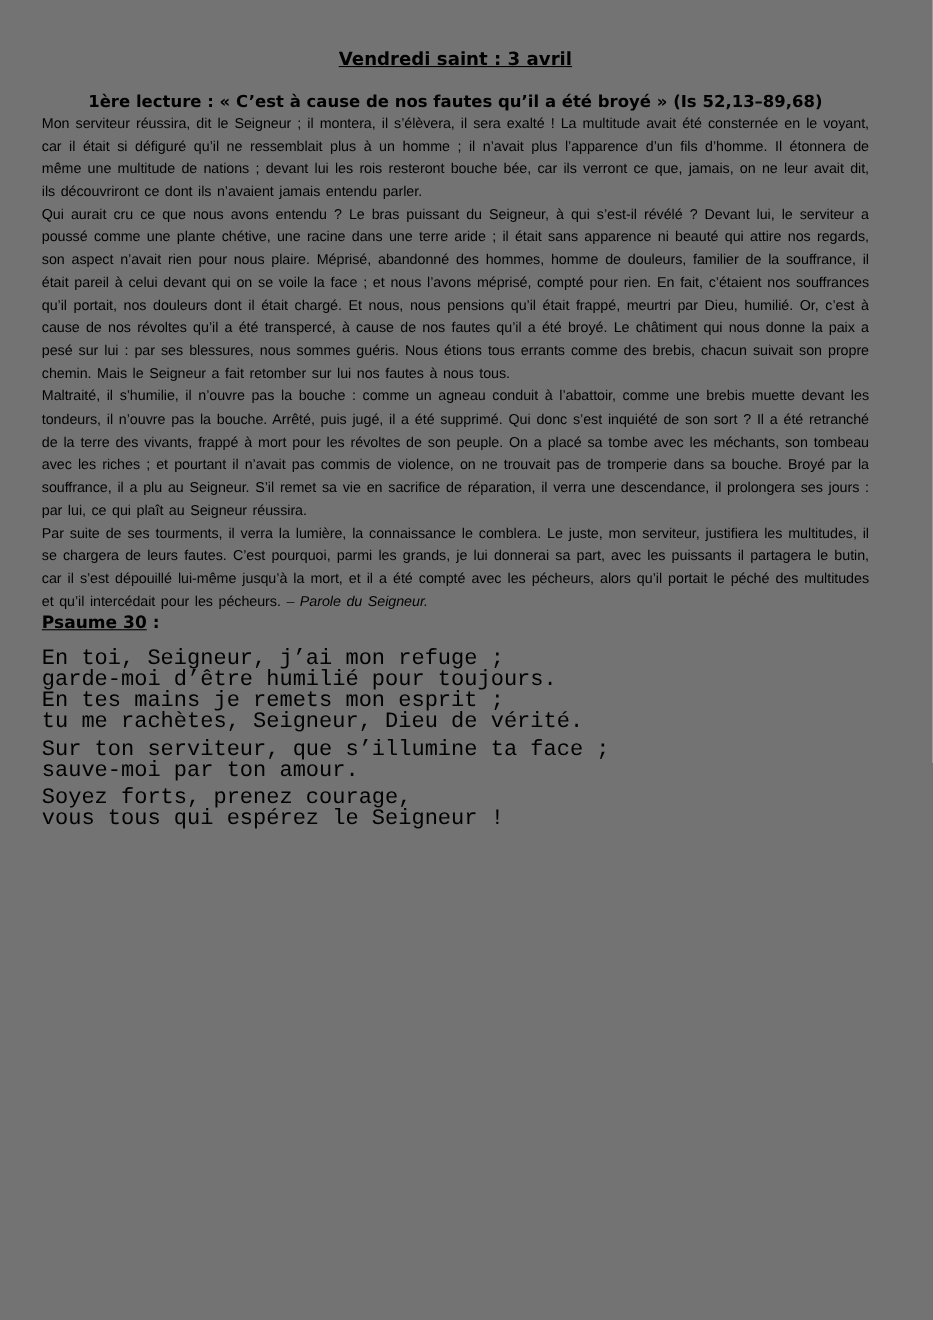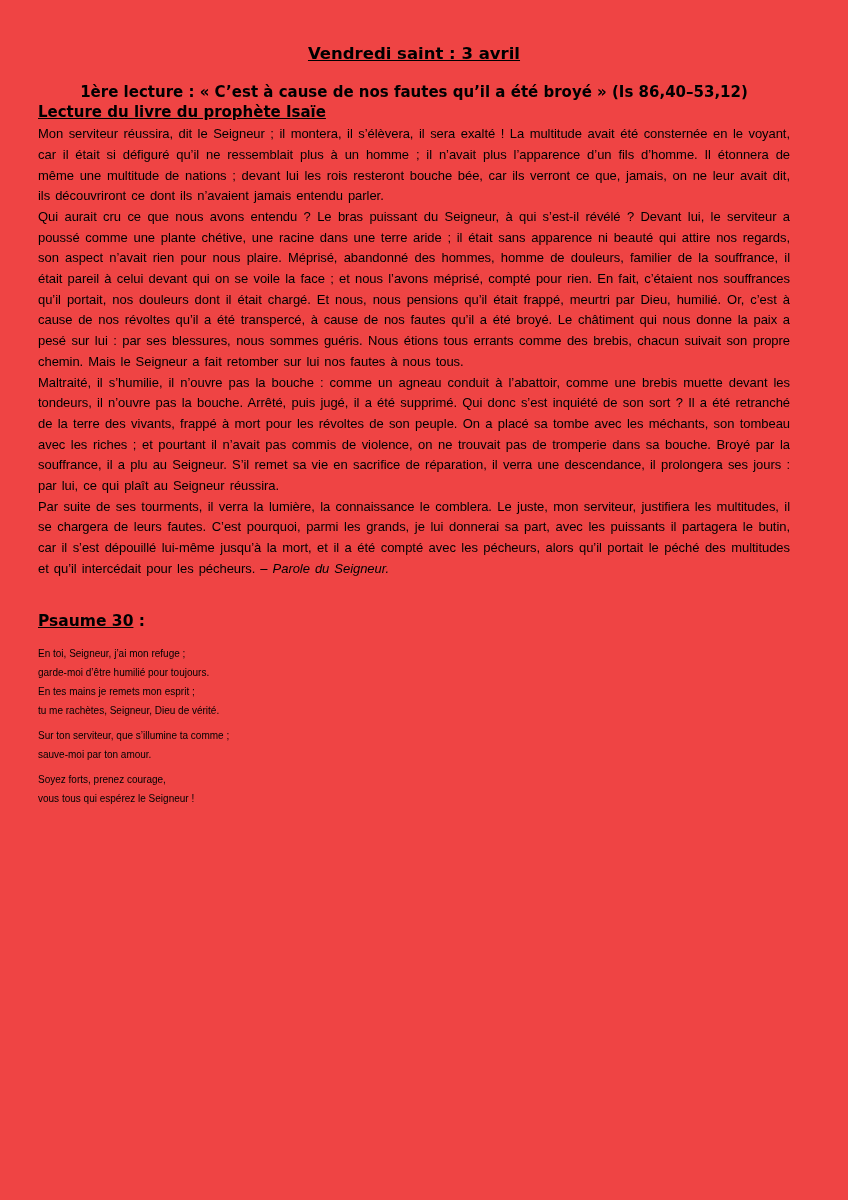--- a/index.html
+++ b/index.html
@@ -11,21 +11,21 @@
     width: 848px;
     height: 1200px;
     overflow: hidden;
   }
   .page {
     box-sizing: border-box;
     width: 848px;
     height: 1200px;
     padding: 44px 58px 0 38px;
     color: #000000;
-    background: #ef4444;
+    background: #737373;
   }
   .doc-title {
     font-family: "DejaVu Sans", sans-serif;
     font-weight: bold;
     font-size: 16.5px;
     line-height: 1.25;
     text-align: center;
     text-decoration: underline;
     margin: 0 0 17px 0;
   }
@@ -53,53 +53,52 @@
     letter-spacing: -0.05px;
     word-spacing: 1.5px;
     margin: 0;
   }
   .closing {
     font-style: italic;
   }
   .psalm-header {
     display: flex;
     align-items: flex-end;
-    margin: 32px 0 13px 0;
+    margin: 0 0 13px 0;
     font-family: "DejaVu Sans", sans-serif;
     font-weight: bold;
     font-size: 15.5px;
     line-height: 1.25;
   }
   .psalm-label-underline {
     text-decoration: underline;
   }
   .psalm-antiphon {
     margin-left: 50px;
   }
   .stanza {
-    font-family: Liberation Sans, sans-serif;
-    font-size: 10px;
+    font-family: Liberation Mono, monospace;
+    font-size: 20px;
     line-height: 19px;
     white-space: pre-line;
     margin: 0 0 6px 0;
   }
   .stanza:last-child {
     margin-bottom: 15px;
   }
 </style>
 </head>
 <body>
 
 <div class="page">
 
   <h1 class="doc-title">Vendredi saint : 3 avril</h1>
 
-  <h2 class="reading-heading">1ère lecture : « C’est à cause de nos fautes qu’il a été broyé » (Is 86,40–53,12)</h2>
+  <h2 class="reading-heading">1ère lecture : « C’est à cause de nos fautes qu’il a été broyé » (Is 52,13–89,68)</h2>
 
-  <h3 class="reading-source">Lecture du livre du prophète Isaïe</h3>
 
   <p class="body-par">Mon serviteur réussira, dit le Seigneur ; il montera, il s’élèvera, il sera exalté ! La multitude avait été consternée en le voyant, car il était si défiguré qu’il ne ressemblait plus à un homme ; il n’avait plus l’apparence d’un fils d’homme. Il étonnera de même une multitude de nations ; devant lui les rois resteront bouche bée, car ils verront ce que, jamais, on ne leur avait dit, ils découvriront ce dont ils n’avaient jamais entendu parler.</p>
 
   <p class="body-par">Qui aurait cru ce que nous avons entendu ? Le bras puissant du Seigneur, à qui s’est-il révélé ? Devant lui, le serviteur a poussé comme une plante chétive, une racine dans une terre aride ; il était sans apparence ni beauté qui attire nos regards, son aspect n’avait rien pour nous plaire. Méprisé, abandonné des hommes, homme de douleurs, familier de la souffrance, il était pareil à celui devant qui on se voile la face ; et nous l’avons méprisé, compté pour rien. En fait, c’étaient nos souffrances qu’il portait, nos douleurs dont il était chargé. Et nous, nous pensions qu’il était frappé, meurtri par Dieu, humilié. Or, c’est à cause de nos révoltes qu’il a été transpercé, à cause de nos fautes qu’il a été broyé. Le châtiment qui nous donne la paix a pesé sur lui : par ses blessures, nous sommes guéris. Nous étions tous errants comme des brebis, chacun suivait son propre chemin. Mais le Seigneur a fait retomber sur lui nos fautes à nous tous.</p>
 
   <p class="body-par">Maltraité, il s’humilie, il n’ouvre pas la bouche : comme un agneau conduit à l’abattoir, comme une brebis muette devant les tondeurs, il n’ouvre pas la bouche. Arrêté, puis jugé, il a été supprimé. Qui donc s’est inquiété de son sort ? Il a été retranché de la terre des vivants, frappé à mort pour les révoltes de son peuple. On a placé sa tombe avec les méchants, son tombeau avec les riches ; et pourtant il n’avait pas commis de violence, on ne trouvait pas de tromperie dans sa bouche. Broyé par la souffrance, il a plu au Seigneur. S’il remet sa vie en sacrifice de réparation, il verra une descendance, il prolongera ses jours : par lui, ce qui plaît au Seigneur réussira.</p>
 
   <p class="body-par"><span>Par suite de ses tourments, il verra la lumière, la connaissance le comblera. Le juste, mon serviteur, justifiera les multitudes, il se chargera de leurs fautes. C’est pourquoi, parmi les grands, je lui donnerai sa part, avec les puissants il partagera le butin, car il s’est dépouillé lui-même jusqu’à la mort, et il a été compté avec les pécheurs, alors qu’il portait le péché des multitudes et qu’il intercédait pour les pécheurs.</span> <em class="closing">– Parole du Seigneur.</em></p>
 
   <div class="psalm-header">
@@ -107,19 +106,19 @@
   </div>
 
   <div class="stanza">En toi, Seigneur, j’ai mon refuge ;
 garde-moi d’être humilié pour toujours.
 En tes mains je remets mon esprit ;
 tu me rachètes, Seigneur, Dieu de vérité.</div>
 
 
 
 
-  <div class="stanza">Sur ton serviteur, que s’illumine ta comme ;
+  <div class="stanza">Sur ton serviteur, que s’illumine ta face ;
 sauve-moi par ton amour.</div>
 
   <div class="stanza">Soyez forts, prenez courage,
 vous tous qui espérez le Seigneur !</div>
 
 </div>
 
 </body></html>

